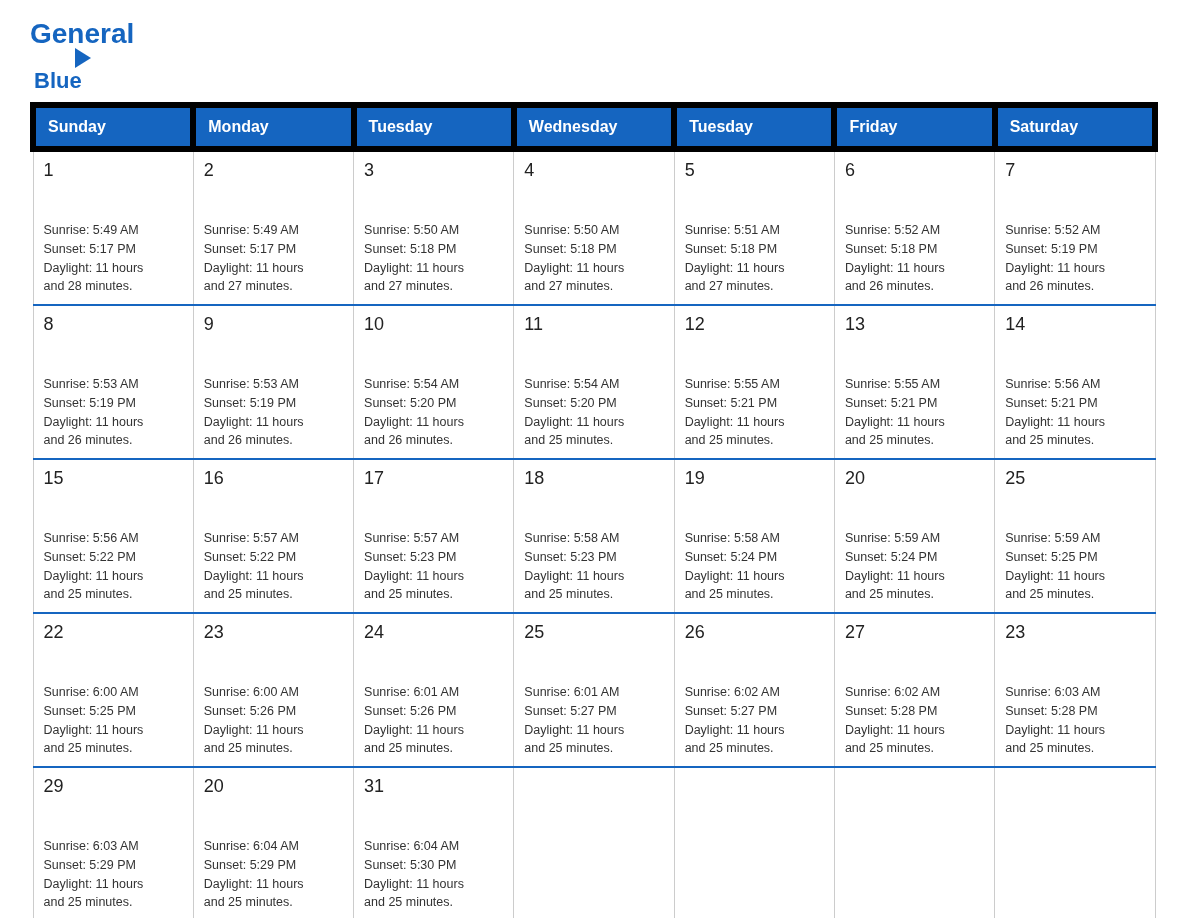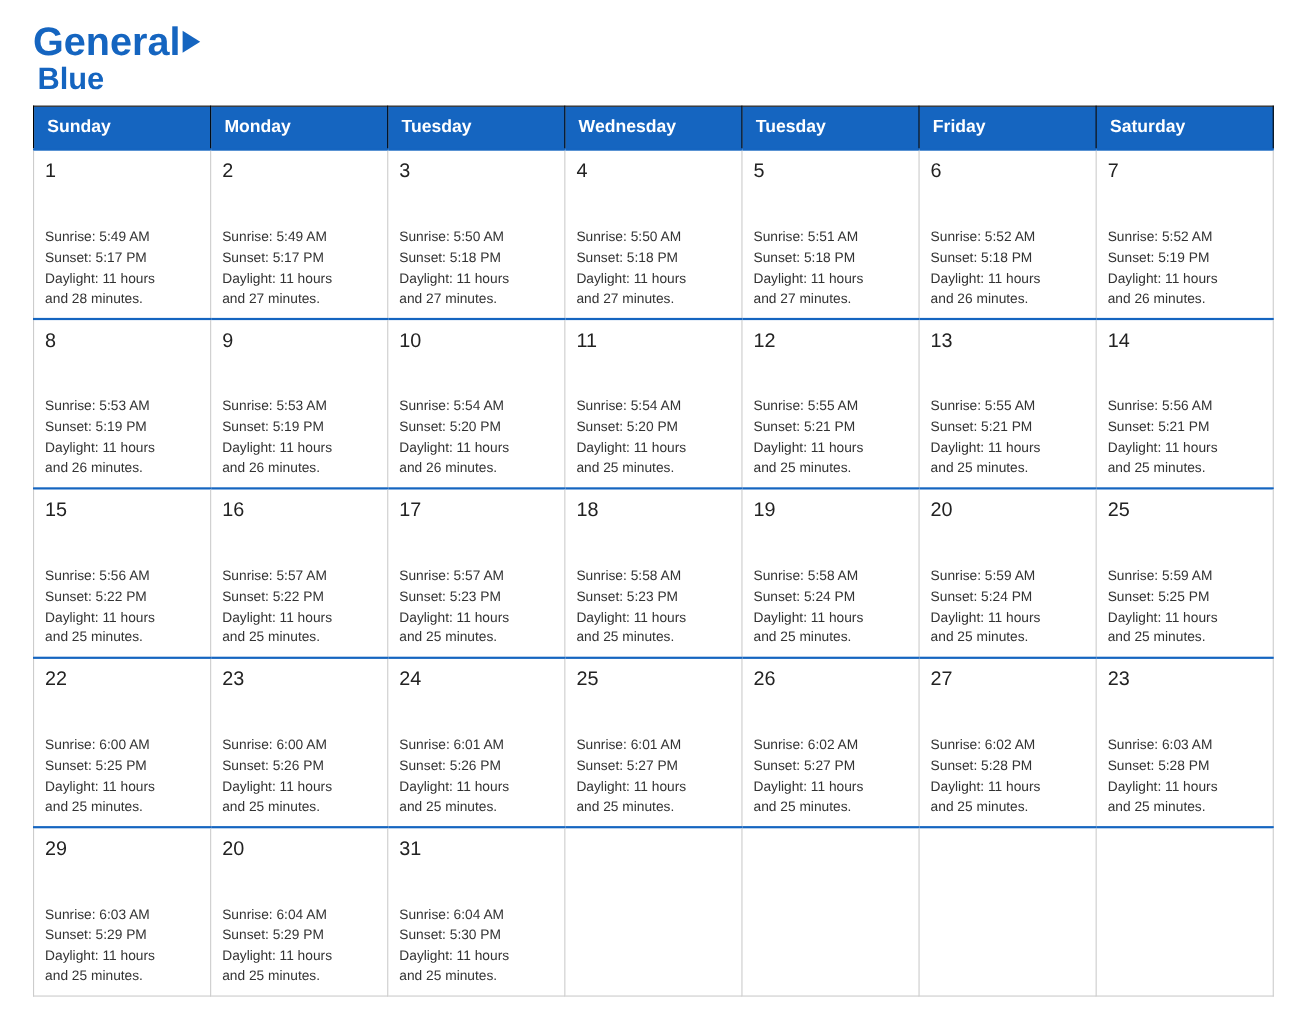--- a/index.html
+++ b/index.html
@@ -17,42 +17,43 @@
       justify-content: space-between;
       margin-bottom: 10px;
     }
     .logo {
       display: flex;
       flex-direction: column;
       align-items: flex-start;
       line-height: 1;
     }
     .logo-general {
-      font-size: 36px;
+      font-size: 28px;
       font-weight: bold;
       color: #222;
       display: flex;
       align-items: center;
+      flex-direction: column;
     }
     .logo-general span {
       color: #1565c0;
     }
     .logo-arrow {
       display: inline-block;
       width: 0;
       height: 0;
       border-top: 10px solid transparent;
       border-bottom: 10px solid transparent;
       border-left: 16px solid #1565c0;
       margin-left: 2px;
       vertical-align: middle;
     }
     .logo-blue {
       color: #1565c0;
-      font-size: 28px;
+      font-size: 22px;
       font-weight: bold;
       margin-top: 2px;
       padding-left: 4px;
     }
     .title-block {
       text-align: right;
     }
     .month-title {
       font-size: 52px;
       font-weight: normal;
@@ -69,21 +70,21 @@
       border-collapse: collapse;
       margin-top: 10px;
     }
     .calendar-table th {
       background: #1565c0;
       color: #fff;
       font-size: 16px;
       font-weight: bold;
       padding: 10px 12px;
       text-align: left;
-      border: 1px solid #000000;
+      border: 6px solid #000000;
     }
     .calendar-table td {
       vertical-align: top;
       padding: 8px 10px;
       font-size: 13px;
       border: 1px solid #ccc;
       min-width: 120px;
       height: 110px;
       background: #fff;
     }

